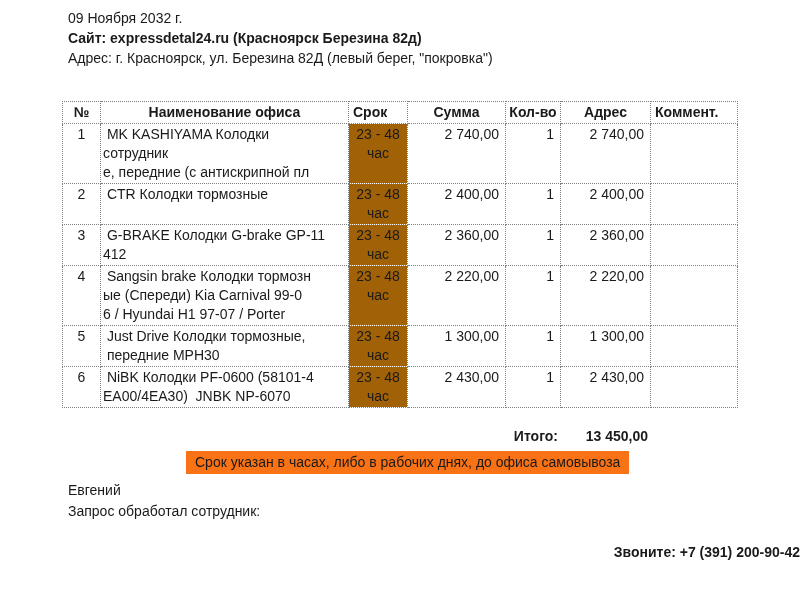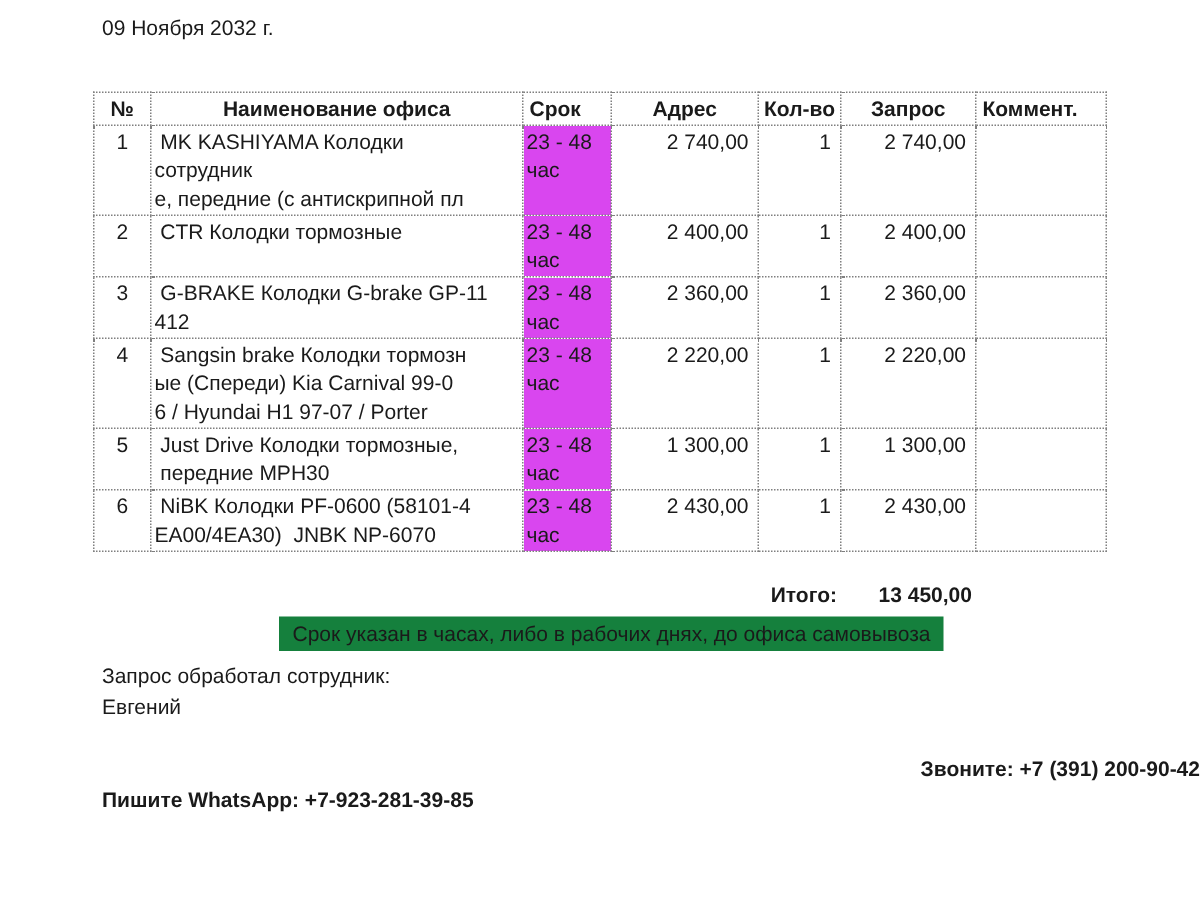--- a/index.html
+++ b/index.html
@@ -17,63 +17,65 @@
   }
   .items-table th,.items-table td{
     border:1px dotted #7f7f7f;
     padding:1px 2px;vertical-align:top;overflow:hidden;
   }
   .items-table th{font-weight:bold;text-align:center;height:19px;}
   .items-table th.al-left{text-align:left;padding-left:4px;margin-top:16px;}
   td.c-num{text-align:center;}
   td.c-name{white-space:pre-wrap;}
   td.c-term{
-    background:#d946ef;text-align:left;white-space:pre-wrap;margin-left:22px;
+    background:#a16207;text-align:center;white-space:pre-wrap;margin-left:22px;
   }
   td.c-money{text-align:right;padding-right:6px;}
   .totals-row{
     margin:20px 0 0 62px;width:586px;text-align:right;
     font-weight:bold;line-height:17px;
   }
   .totals-row .total-value{
     display:inline-block;min-width:90px;text-align:right;
   }
   .note-wrap{margin:6px 0 0 186px;}
   .note-highlight{
-    display:inline-block;background:#15803d;
+    display:inline-block;background:#f97316;
     padding:3px 9px 4px 9px;line-height:16px;
   }
   .doc-footer{margin:6px 0 0 68px;line-height:21px;}
   .phone-line{margin-top:20px;text-align:right;}
 </style>
 </head>
 <body>
 
 <div class="doc-header">
   <div>09 Ноября 2032 г.</div>
+  <div class="bold">Сайт: expressdetal24.ru (Красноярск Березина 82д)</div>
+  <div>Адрес: г. Красноярск, ул. Березина 82Д (левый берег, "покровка")</div>
 </div>
 
 <table class="items-table">
   <colgroup>
     <col style="width:38px">
       <col style="width:248px">
       <col style="width:59px">
     <col style="width:98px">
       <col style="width:55px">
       <col style="width:90px">
     <col style="width:87px">
   </colgroup>
   <thead>
     <tr>
       <th>№</th>
       <th>Наименование офиса</th>
       <th class="al-left">Срок</th>
+      <th>Сумма</th>
+      <th>Кол-во</th>
       <th>Адрес</th>
-      <th>Кол-во</th>
-      <th>Запрос</th>
       <th class="al-left">Коммент.</th>
     </tr>
   </thead>
   <tbody>
     <tr>
       <td class="c-num">1</td>
       <td class="c-name"> MK KASHIYAMA Колодки
 сотрудник
 е, передние (с антискрипной пл</td>
       <td class="c-term">23 - 48
@@ -143,17 +145,16 @@
 
 <div class="totals-row">
   <span>Итого:</span><span class="total-value">13 450,00</span>
 </div>
 
 <div class="note-wrap">
   <span class="note-highlight">Срок указан в часах, либо в рабочих днях, до офиса самовывоза</span>
 </div>
 
 <div class="doc-footer">
+  <div>Евгений</div>
   <div>Запрос обработал сотрудник:</div>
-  <div>Евгений</div>
   <div class="bold phone-line">Звоните: +7 (391) 200-90-42</div>
-  <div class="bold">Пишите WhatsApp: +7-923-281-39-85</div>
 </div>
 
 </body></html>

